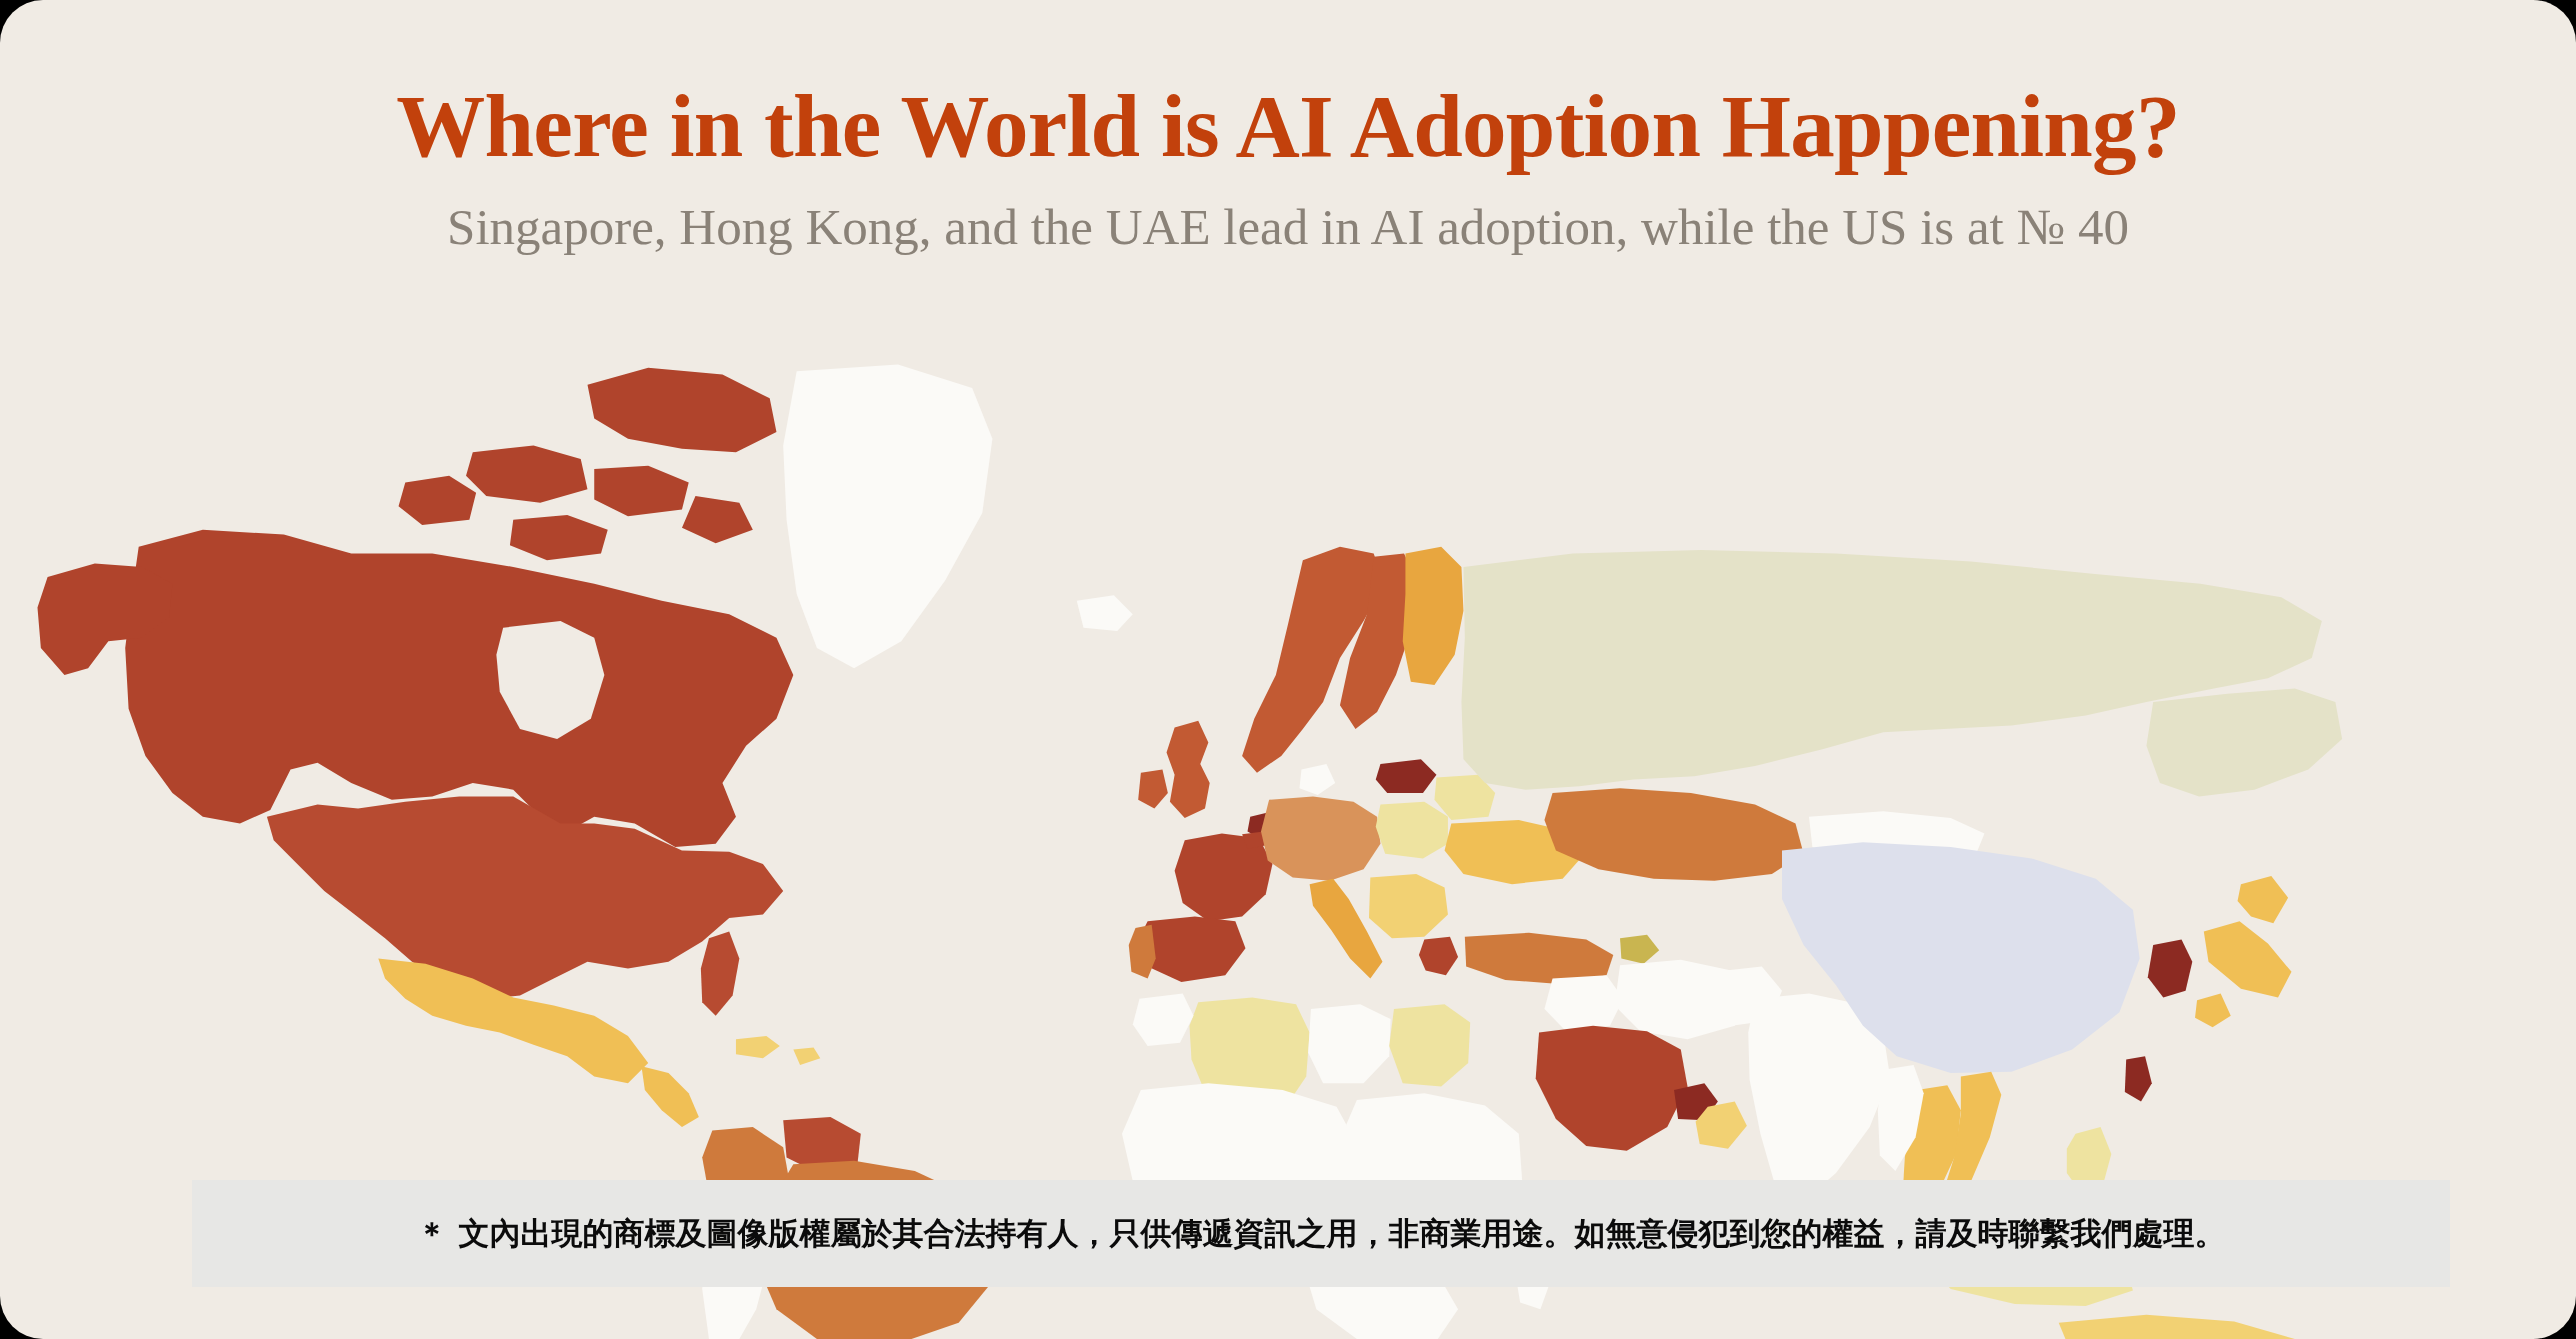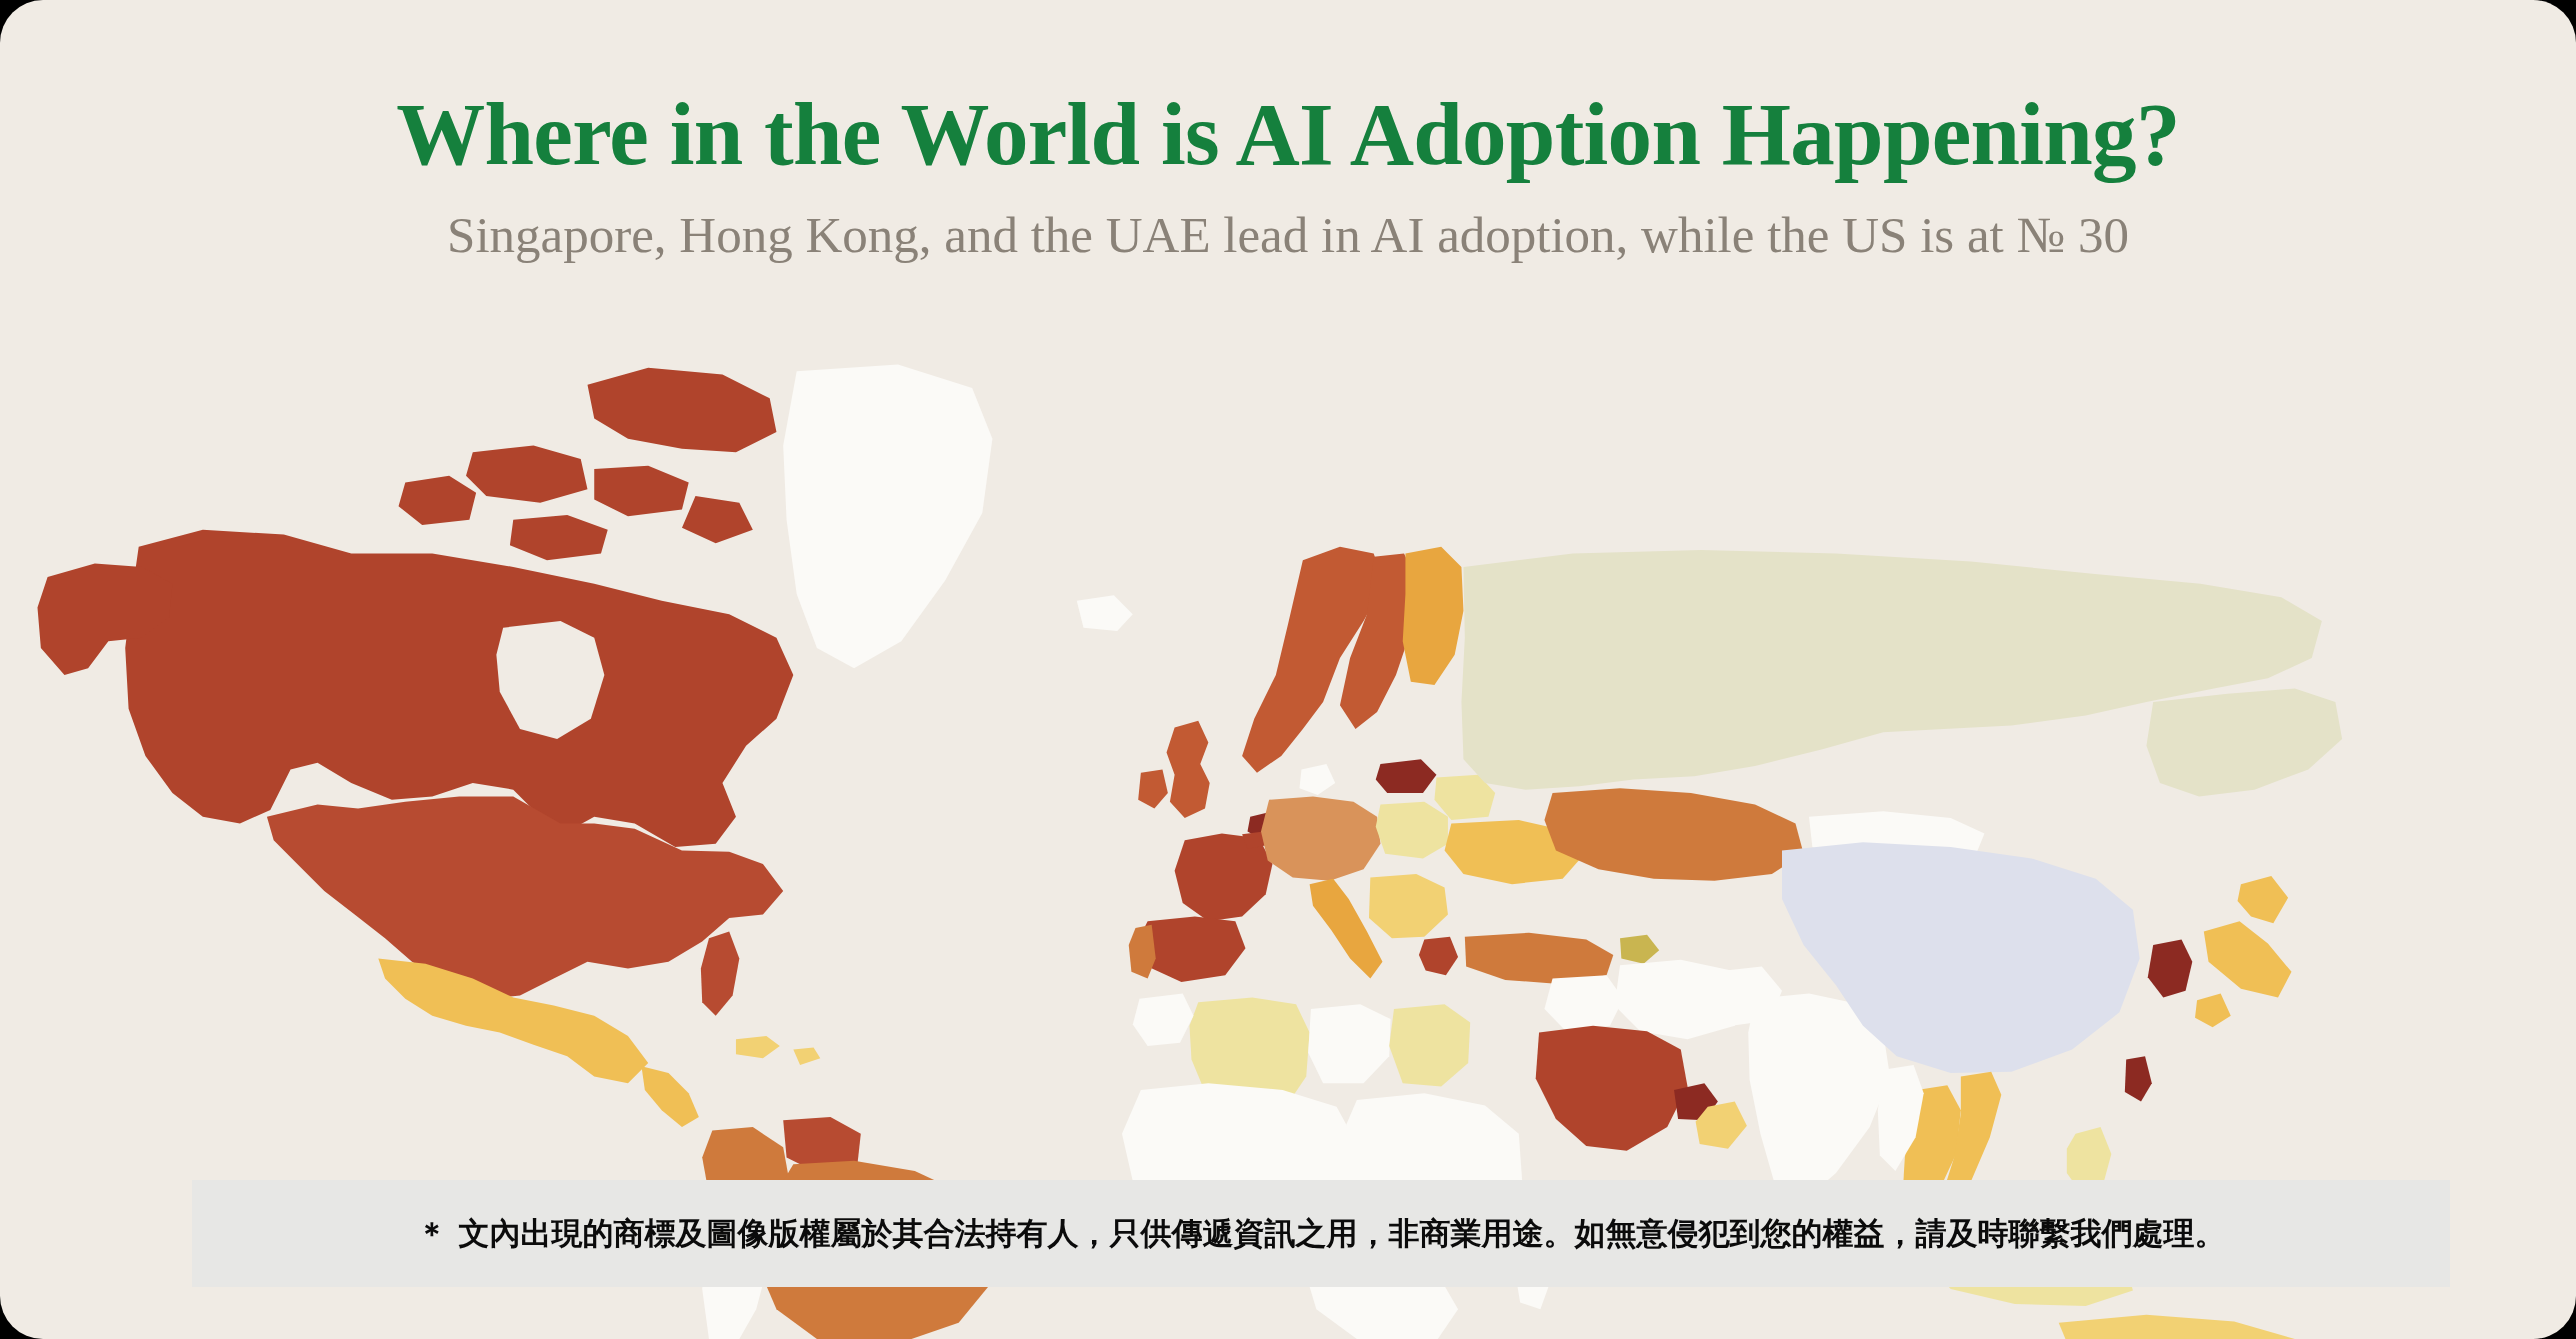--- a/index.html
+++ b/index.html
@@ -25,22 +25,22 @@
     padding-top: 74px;
     text-align: center;
     z-index: 6;
   }
   #title {
     font-family: "Liberation Serif", "DejaVu Serif", serif;
     font-weight: 700;
     font-size: 89px;
     line-height: 1.0;
     letter-spacing: -0.7px;
-    color: #15803d;
-    margin: 16px;
+    color: #c2410c;
+    margin: 8px;
     white-space: nowrap;
   }
   #subtitle {
     font-family: "Liberation Serif", "DejaVu Serif", serif;
     font-weight: 400;
     font-size: 51px;
     line-height: 1.0;
     color: #8a8278;
     margin: 31px 0 0 0;
     white-space: nowrap;
@@ -83,21 +83,21 @@
     letter-spacing: 0px;
   }
 </style>
 </head>
 <body>
 
 <div id="card">
 
   <div id="header">
     <h1 id="title">Where in the World is AI Adoption Happening?</h1>
-    <p id="subtitle">Singapore, Hong Kong, and the UAE lead in AI adoption, while the US is at № 30</p>
+    <p id="subtitle">Singapore, Hong Kong, and the UAE lead in AI adoption, while the US is at № 40</p>
   </div>
 
   <div id="map-wrap">
     <svg id="map-svg" viewBox="0 0 3816 1464" preserveAspectRatio="xMidYMid meet">
 
       <g>
 
         <path fill="#fbfaf7" d="M1180 30 L1330 20 L1440 55 L1470 130 L1455 240 L1400 340 L1335 430 L1265 470 L1210 440 L1180 360 L1165 250 L1160 140 Z"></path>
 
         <path fill="#b0442c" d="M870 50 L960 25 L1070 35 L1140 70 L1150 120 L1090 150 L1010 145 L930 130 L880 100 Z

